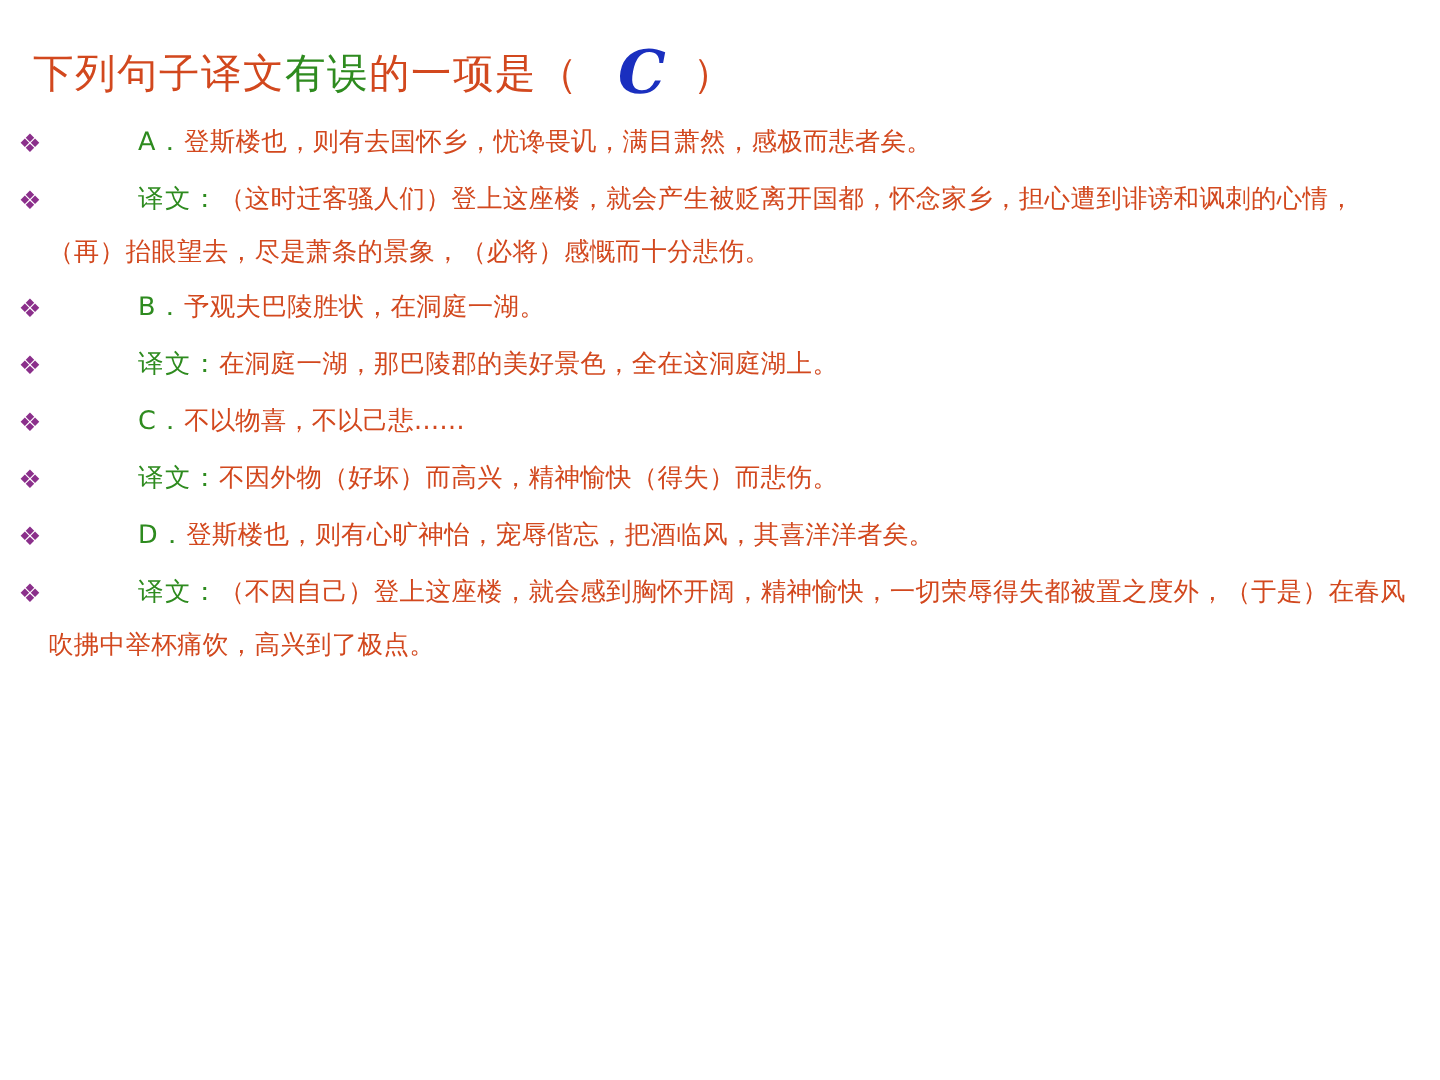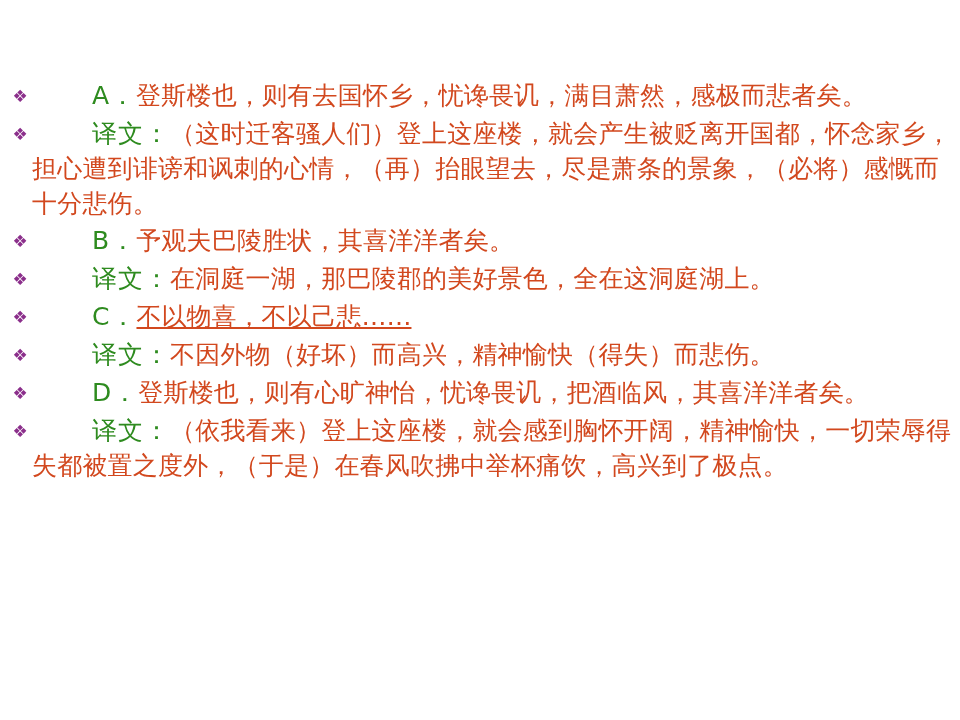--- a/index.html
+++ b/index.html
@@ -61,73 +61,76 @@
     flex: 0 0 auto;
     width: 24px;
     color: #8b2f8b;
     font-size: 17px;
     line-height: 36px;
     text-align: center;
     user-select: none;
   }
   .text {
     flex: 1 1 auto;
-    font-size: 25px;
+    font-size: 17px;
     line-height: 35px;
     letter-spacing: 0.2px;
     color: #d2481e;
     text-indent: 60px;
   }
   .green { color: #2e8b1f; }
   .red   { color: #d2481e; }
   .lead  { letter-spacing: 1px; }
-  .dots { letter-spacing: 0px; text-decoration: underline; }
+  .dots { letter-spacing: 0px; }
 </style>
 </head>
 <body>
 
 <div class="slide">
 
+  <div class="title-row">
+    <span class="seg t-red">下列句子译文</span><span class="seg t-green">有误</span><span class="seg t-red">的一项是</span><span class="seg t-paren">（</span><span class="answer">C</span><span class="seg t-paren">）</span>
+  </div>
 
   <div class="body">
 
     <div class="item">
       <span class="bullet">❖</span>
       <div class="text"><span class="green lead">A．</span><span class="red">登斯楼也，则有去国怀乡，忧谗畏讥，满目萧然，感极而悲者矣。</span></div>
     </div>
 
     <div class="item">
       <span class="bullet">❖</span>
       <div class="text"><span class="green lead">译文：</span><span class="red">（这时迁客骚人们）登上这座楼，就会产生被贬离开国都，怀念家乡，担心遭到诽谤和讽刺的心情，（再）抬眼望去，尽是萧条的景象，（必将）感慨而十分悲伤。</span></div>
     </div>
 
     <div class="item">
       <span class="bullet">❖</span>
-      <div class="text"><span class="green lead">B．</span><span class="red">予观夫巴陵胜状，其喜洋洋者矣。</span></div>
+      <div class="text"><span class="green lead">B．</span><span class="red">予观夫巴陵胜状，在洞庭一湖。</span></div>
     </div>
 
     <div class="item">
       <span class="bullet">❖</span>
       <div class="text"><span class="green lead">译文：</span><span class="red">在洞庭一湖，那巴陵郡的美好景色，全在这洞庭湖上。</span></div>
     </div>
 
     <div class="item">
       <span class="bullet">❖</span>
       <div class="text"><span class="green lead">C．</span><span class="red dots">不以物喜，不以己悲……</span></div>
     </div>
 
     <div class="item">
       <span class="bullet">❖</span>
       <div class="text"><span class="green lead">译文：</span><span class="red">不因外物（好坏）而高兴，精神愉快（得失）而悲伤。</span></div>
     </div>
 
     <div class="item">
       <span class="bullet">❖</span>
-      <div class="text"><span class="green lead">D．</span><span class="red">登斯楼也，则有心旷神怡，忧谗畏讥，把酒临风，其喜洋洋者矣。</span></div>
+      <div class="text"><span class="green lead">D．</span><span class="red">登斯楼也，则有心旷神怡，宠辱偕忘，把酒临风，其喜洋洋者矣。</span></div>
     </div>
 
     <div class="item">
       <span class="bullet">❖</span>
-      <div class="text"><span class="green lead">译文：</span><span class="red">（依我看来）登上这座楼，就会感到胸怀开阔，精神愉快，一切荣辱得失都被置之度外，（于是）在春风吹拂中举杯痛饮，高兴到了极点。</span></div>
+      <div class="text"><span class="green lead">译文：</span><span class="red">（不因自己）登上这座楼，就会感到胸怀开阔，精神愉快，一切荣辱得失都被置之度外，（于是）在春风吹拂中举杯痛饮，高兴到了极点。</span></div>
     </div>
 
   </div>
 </div>
 
 </body></html>

